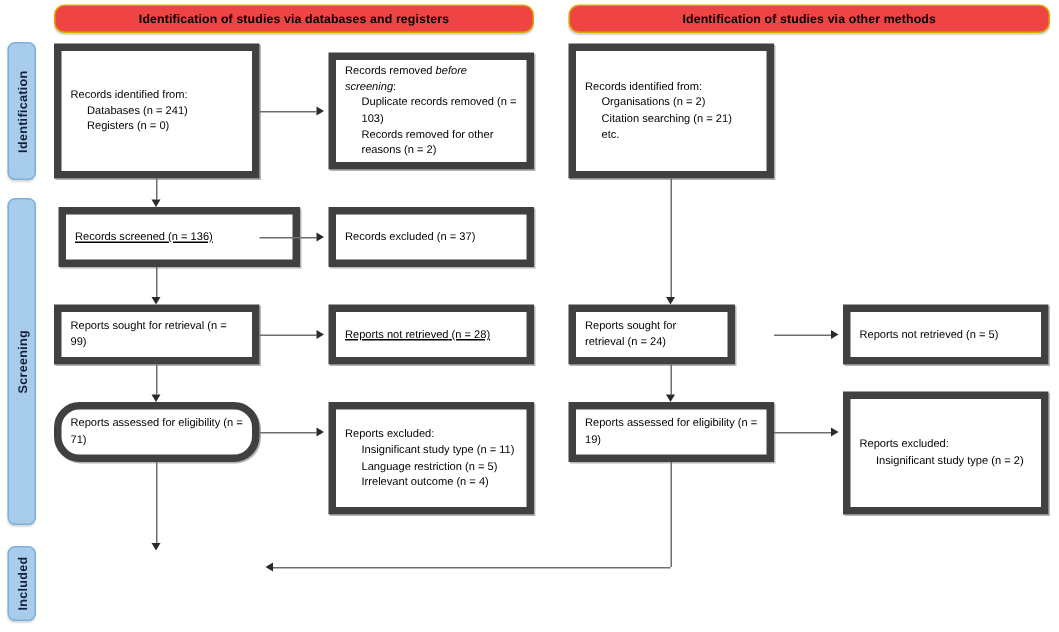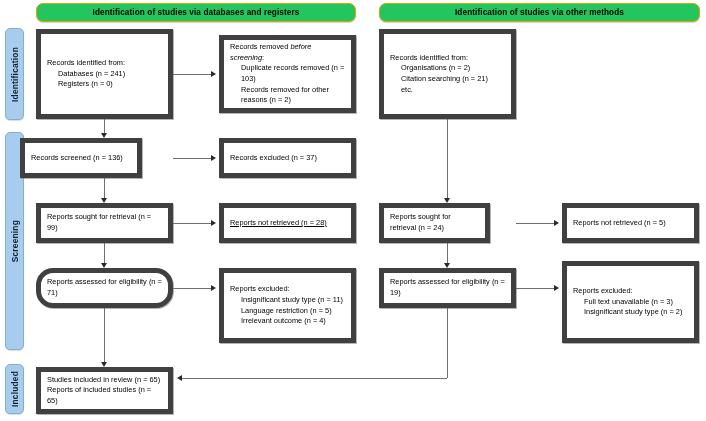--- a/index.html
+++ b/index.html
@@ -15,21 +15,21 @@
     position: relative;
     width: 706px;
     height: 421px;
     background: #ffffff;
     overflow: hidden;
   }
 
   
   .banner {
     position: absolute;
-    background: #22c55e;
+    background: #ef4444;
     border: 1px solid #E0A400;
     border-radius: 7px;
     color: #000000;
     font-size: 8.2px;
     font-weight: bold;
     letter-spacing: 0.1px;
     display: flex;
     align-items: center;
     justify-content: center;
     text-align: center;
@@ -152,21 +152,21 @@
       <span class="ind">Records removed for other reasons (n = 2)</span>
     </div>
   </div>
 
   <div class="h-line" style="left:173px; top:74px; width:38px;"></div>
   <div class="arrow-r" style="left:211px; top:70.6px;"></div>
 
   <div class="v-line" style="left:104px; top:119px; height:14px;"></div>
   <div class="arrow-d" style="left:100.6px; top:133px;"></div>
 
-  <div class="box" style="left:20px; top:138px; width:122px; height:40px;">
+  <div class="box" style="left:39px; top:138px; width:161px; height:40px;text-decoration:underline;">
     <div class="txt">
       <span>Records screened</span>
       <span>(n = 136)</span>
     </div>
   </div>
 
   <div class="box" style="left:219px; top:138px; width:137px; height:40px;">
     <div class="txt">
       <span>Records excluded</span>
       <span>(n = 37)</span>
@@ -214,28 +214,20 @@
       <span class="ind">Irrelevant outcome (n = 4)</span>
     </div>
   </div>
 
   <div class="h-line" style="left:173px; top:288px; width:38px;"></div>
   <div class="arrow-r" style="left:211px; top:284.6px;"></div>
 
   <div class="v-line" style="left:104px; top:308px; height:54px;"></div>
   <div class="arrow-d" style="left:100.6px; top:362px;"></div>
 
-  <div class="box" style="left:36px; top:367px; width:137px; height:47px;">
-    <div class="txt">
-      <span>Studies included in review</span>
-      <span>(n = 65)</span>
-      <span>Reports of included studies</span>
-      <span>(n = 65)</span>
-    </div>
-  </div>
 
   <div class="box" style="left:379px; top:29px; width:137px; height:90px;">
     <div class="txt">
       <span>Records identified from:</span>
       <span class="ind">Organisations (n = 2)</span>
       <span class="ind">Citation searching (n = 21)</span>
       <span class="ind">etc.</span>
     </div>
   </div>
 
@@ -265,21 +257,20 @@
   <div class="box" style="left:379px; top:268px; width:137px; height:40px;">
     <div class="txt">
       <span>Reports assessed for eligibility</span>
       <span>(n = 19)</span>
     </div>
   </div>
 
   <div class="box" style="left:562px; top:261px; width:137px; height:82px;">
     <div class="txt">
       <span>Reports excluded:</span>
-      <span class="ind">Full text unavailable (n = 3)</span>
       <span class="ind">Insignificant study type (n = 2)</span>
     </div>
   </div>
 
   <div class="h-line" style="left:516px; top:288px; width:38px;"></div>
   <div class="arrow-r" style="left:554px; top:284.6px;"></div>
 
   <div class="v-line" style="left:447px; top:308px; height:70px;"></div>
   <div class="h-line" style="left:182px; top:378px; width:265px;"></div>
   <div class="arrow-l" style="left:177px; top:374.6px;"></div>

